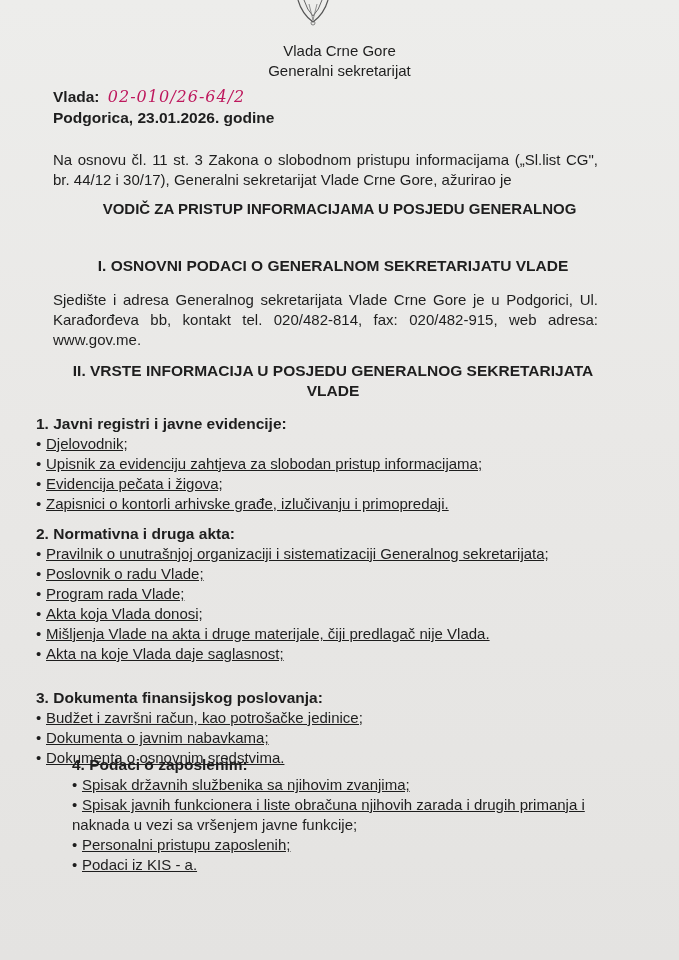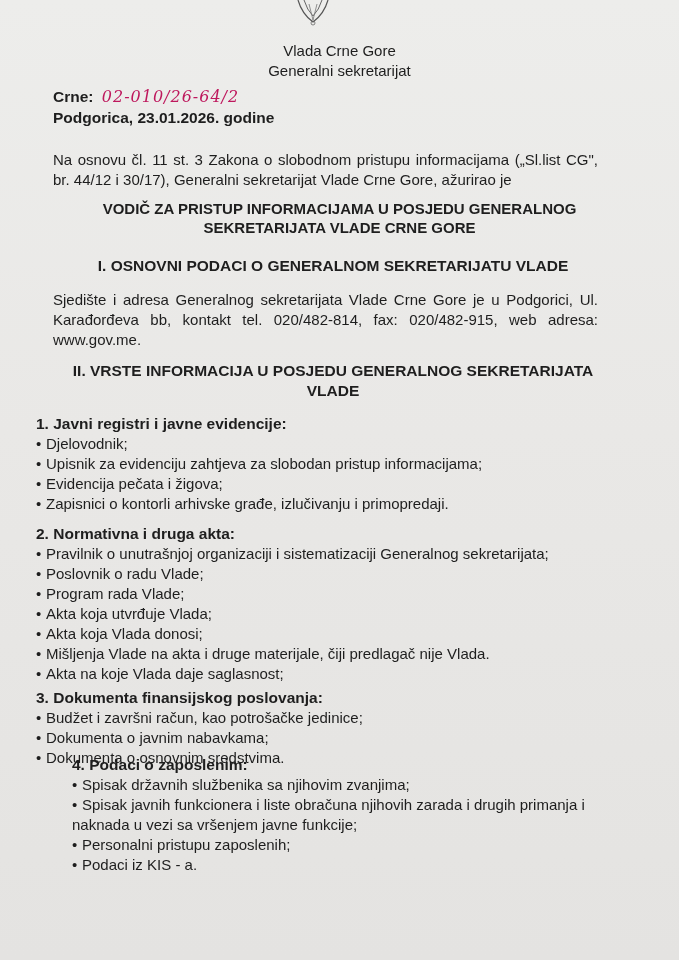--- a/index.html
+++ b/index.html
@@ -38,21 +38,21 @@
     .title.t1 { top: 199px; }
     .title.t2 { top: 218px; }
     .section-h {
       position: absolute; left: 53px; width: 560px; font-weight: bold; font-size: 15.5px; line-height: 20px; text-align: center;
     }
     .s1 { top: 256px; }
     .addr { top: 290px; }
     .s2 { top: 361px; }
     .group { position: absolute; left: 36px; width: 590px; font-size: 15px; line-height: 20px; }
     .group .gh { font-weight: bold; font-size: 15.5px; }
-    .group .item { padding-left: 0; }
+    .group .item { padding-left: 0; text-decoration: underline; }
     .group .item .bul { display: inline-block; width: 10px; }
     .g1 { top: 414px; }
     .g2 { top: 524px; }
     .g3 { top: 688px; }
     .g4 { top: 755px; margin-left: 36px; }
     .g4 .cont { padding-left: 0; }
   </style>
 </head>
 <body>
 
@@ -62,49 +62,47 @@
     <path d="M8 0 Q12 14 23 22 Q34 14 38 0" fill="none" stroke="#555" stroke-width="1.2"></path>
     <path d="M14 0 Q17 10 23 16 Q29 10 32 0" fill="none" stroke="#666" stroke-width="1"></path>
     <path d="M19 4 L23 20 L27 4" fill="none" stroke="#777" stroke-width="0.8"></path>
     <circle cx="23" cy="23" r="2" fill="none" stroke="#666" stroke-width="0.8"></circle>
   </svg>
 
   <div class="header l1">Vlada Crne Gore</div>
   <div class="header l2">Generalni sekretarijat</div>
 
   <div class="ref">
-    <span>Crne:</span>
+    <span>Vlada:</span>
     <span class="hand">02-010/26-64/2</span>
   </div>
   <div class="date">Podgorica, 23.01.2026. godine</div>
 
   <div class="para intro">Na osnovu čl. 11 st. 3 Zakona o slobodnom pristupu informacijama („Sl.list CG", br. 44/12 i 30/17), Generalni sekretarijat Vlade Crne Gore, ažurirao je</div>
 
   <div class="title t1">VODIČ ZA PRISTUP INFORMACIJAMA U POSJEDU GENERALNOG</div>
-  <div class="title t2">SEKRETARIJATA VLADE CRNE GORE</div>
 
   <div class="section-h s1">I. OSNOVNI PODACI O GENERALNOM SEKRETARIJATU VLADE</div>
   <div class="para addr">Sjedište i adresa Generalnog sekretarijata Vlade Crne Gore je u Podgorici, Ul. Karađorđeva bb, kontakt tel. 020/482-814, fax: 020/482-915, web adresa: www.gov.me.</div>
 
   <div class="section-h s2">II. VRSTE INFORMACIJA U POSJEDU GENERALNOG SEKRETARIJATA VLADE</div>
 
   <div class="group g1">
     <div class="gh">1. Javni registri i javne evidencije:</div>
     <div class="item"><span class="bul">•</span><span>Djelovodnik;</span></div>
     <div class="item"><span class="bul">•</span><span>Upisnik za evidenciju zahtjeva za slobodan pristup informacijama;</span></div>
     <div class="item"><span class="bul">•</span><span>Evidencija pečata i žigova;</span></div>
     <div class="item"><span class="bul">•</span><span>Zapisnici o kontorli arhivske građe, izlučivanju i primopredaji.</span></div>
   </div>
 
   <div class="group g2">
     <div class="gh">2. Normativna i druga akta:</div>
     <div class="item"><span class="bul">•</span><span>Pravilnik o unutrašnjoj organizaciji i sistematizaciji Generalnog sekretarijata;</span></div>
     <div class="item"><span class="bul">•</span><span>Poslovnik o radu Vlade;</span></div>
     <div class="item"><span class="bul">•</span><span>Program rada Vlade;</span></div>
-    <div class="item"><span class="bul">•</span><span>Akta koja utvrđuje Vlada;</span></div>
     <div class="item"><span class="bul">•</span><span>Akta koja Vlada donosi;</span></div>
     <div class="item"><span class="bul">•</span><span>Mišljenja Vlade na akta i druge materijale, čiji predlagač nije Vlada.</span></div>
     <div class="item"><span class="bul">•</span><span>Akta na koje Vlada daje saglasnost;</span></div>
   </div>
 
   <div class="group g3">
     <div class="gh">3. Dokumenta finansijskog poslovanja:</div>
     <div class="item"><span class="bul">•</span><span>Budžet i završni račun, kao potrošačke jedinice;</span></div>
     <div class="item"><span class="bul">•</span><span>Dokumenta o javnim nabavkama;</span></div>
     <div class="item"><span class="bul">•</span><span>Dokumenta o osnovnim sredstvima.</span></div>

